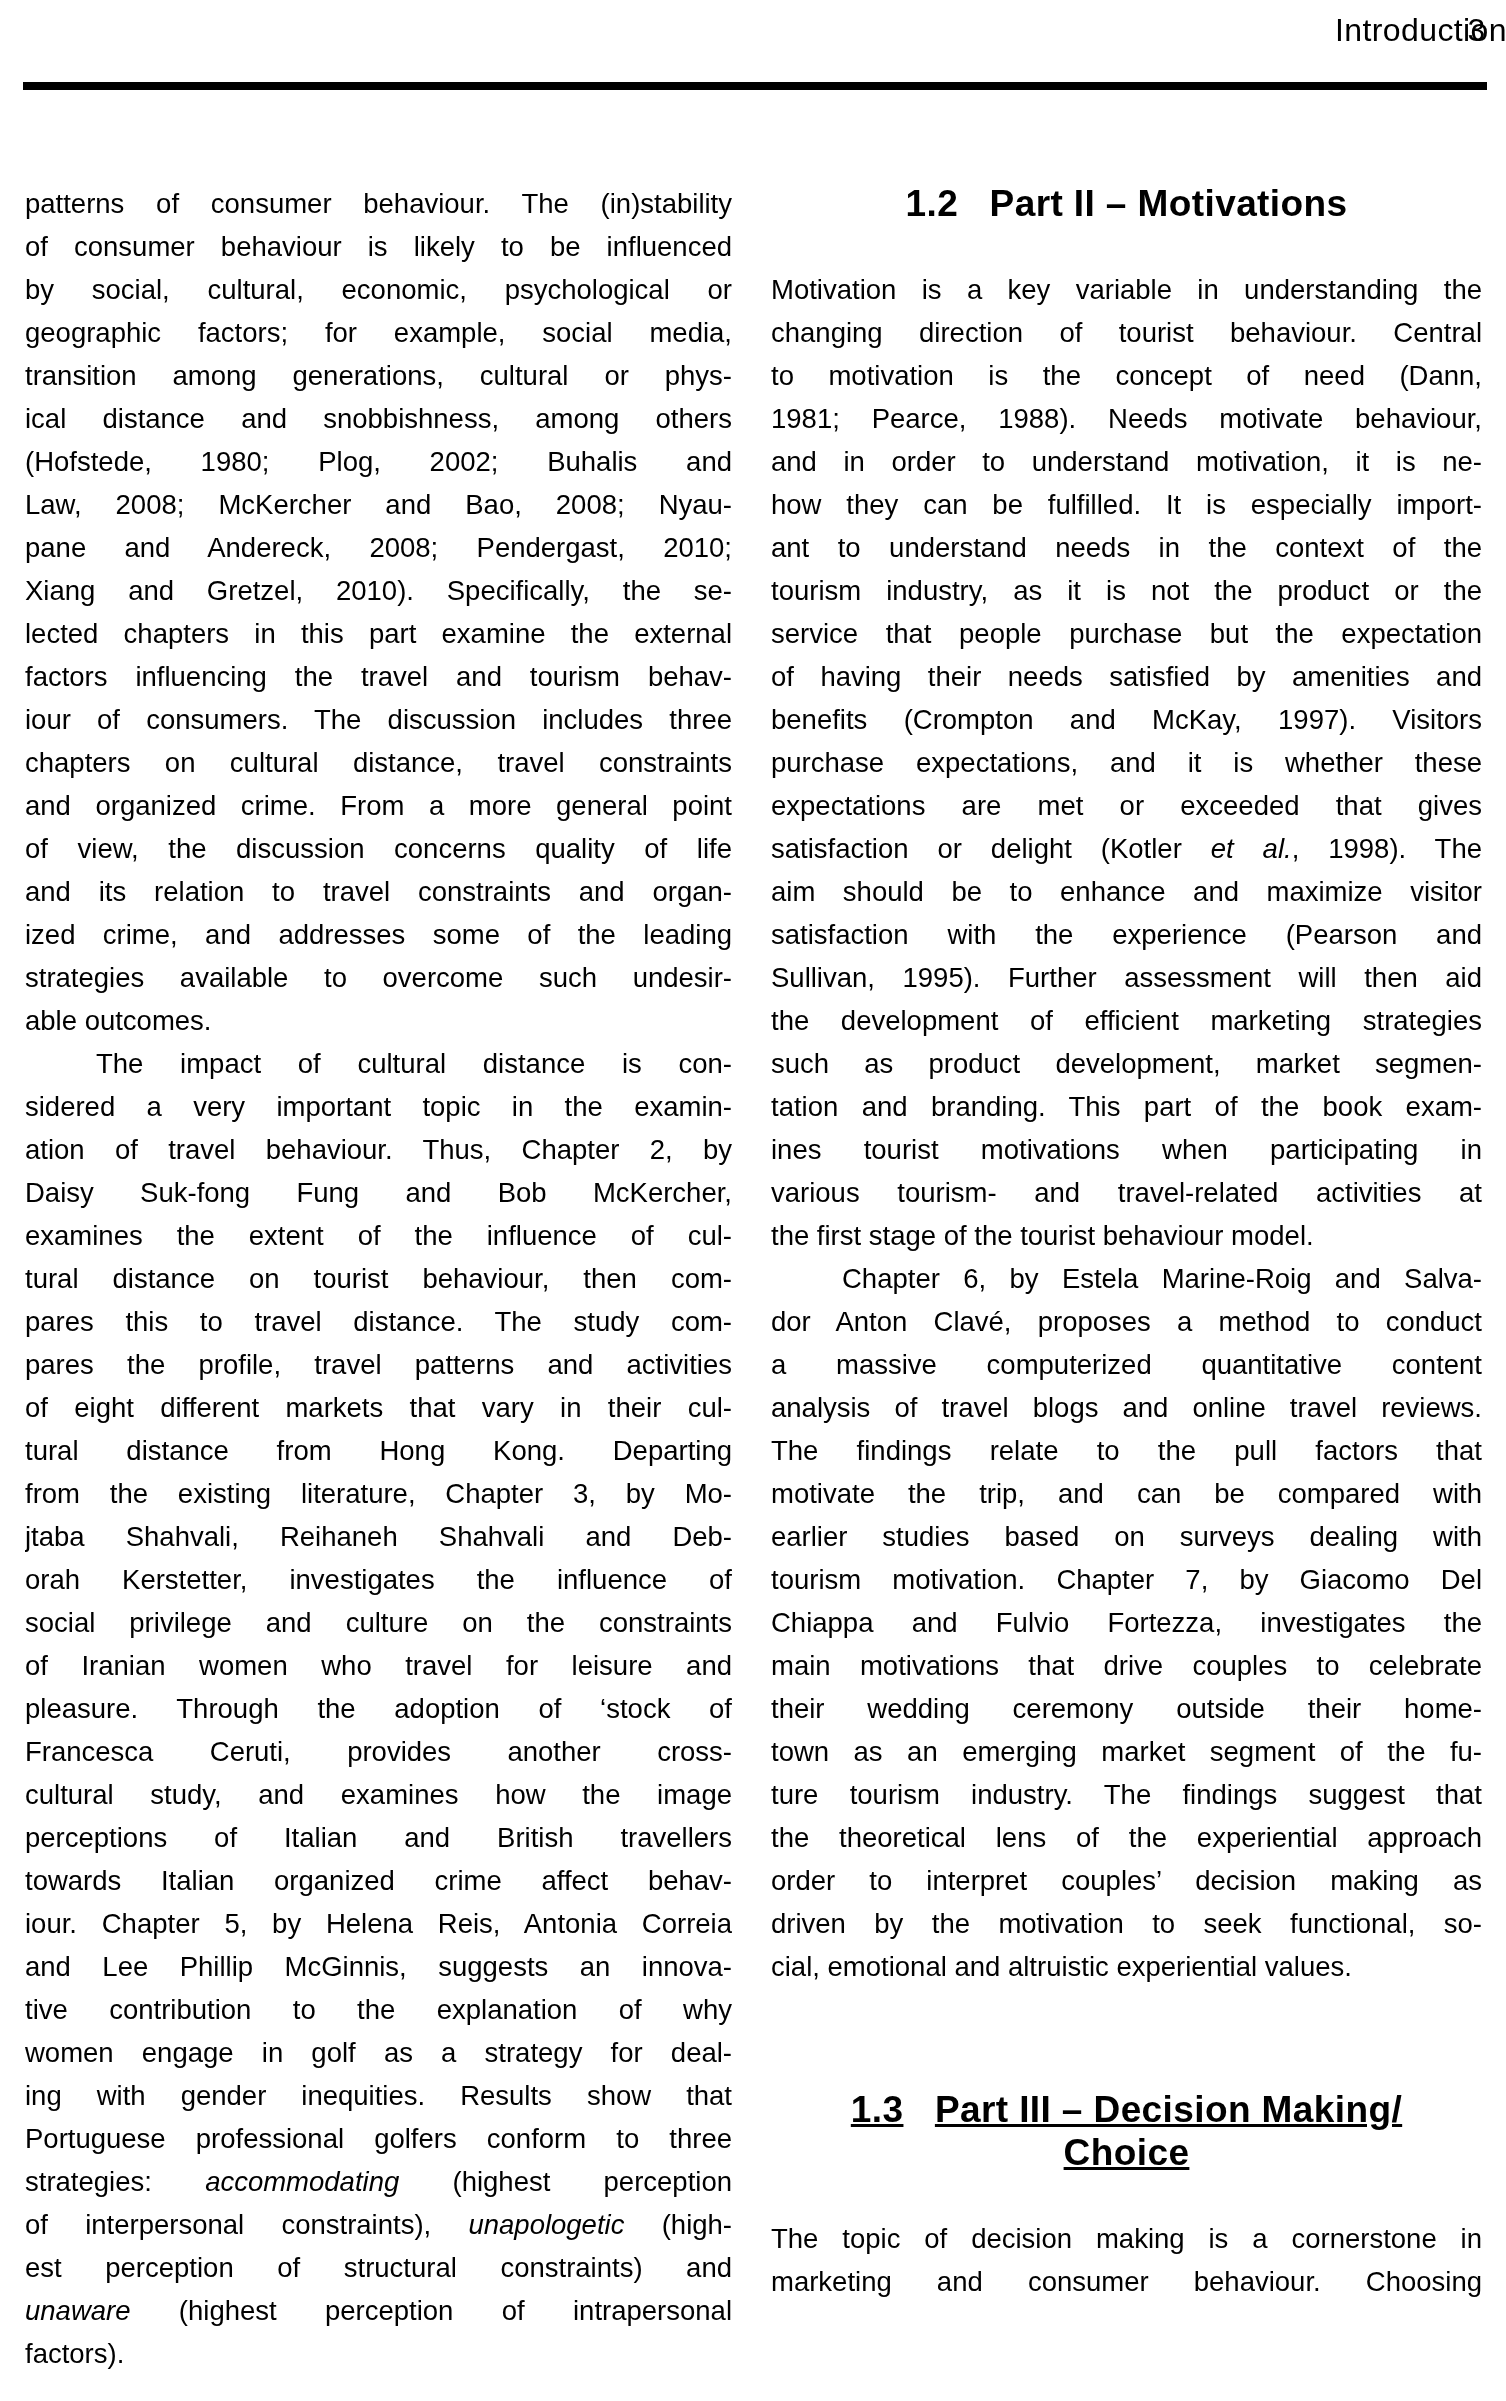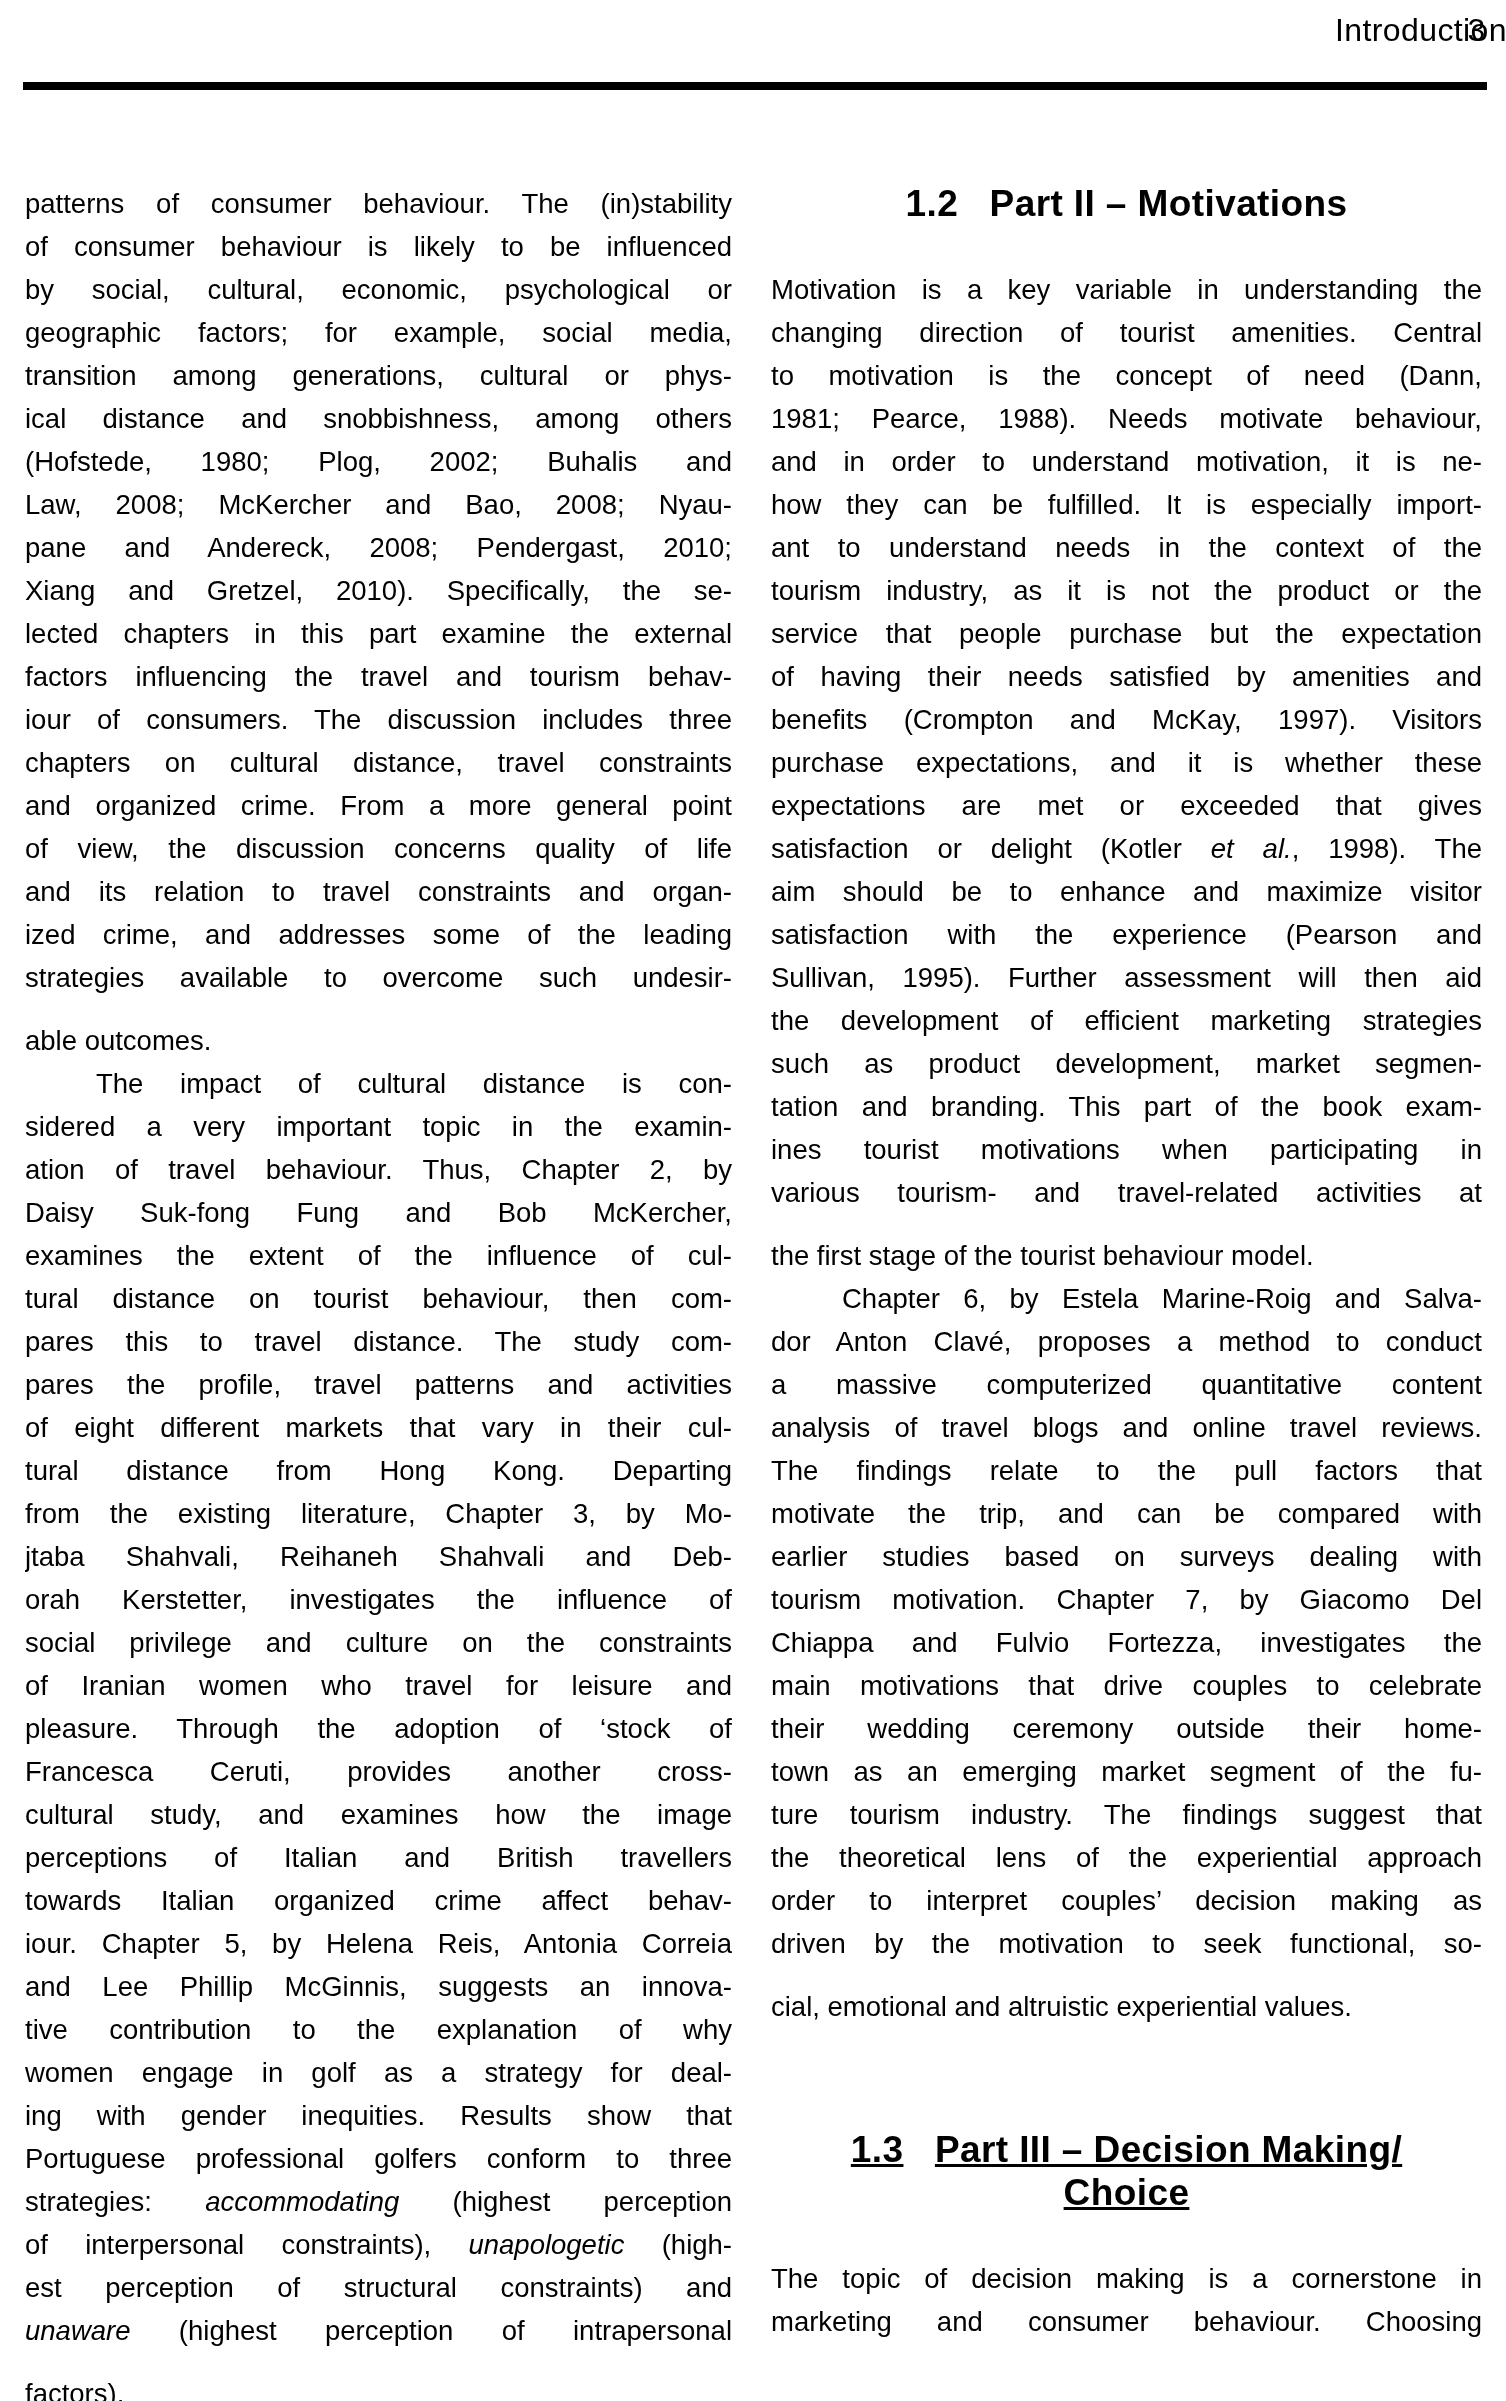--- a/index.html
+++ b/index.html
@@ -53,21 +53,21 @@
   .ln {
     font-size: 27.5px;
     line-height: 43px;
     height: 43px;
     text-align: justify;
     text-align-last: justify;
     white-space: normal;
     overflow: hidden;
   }
   .ln.indent { text-indent: 71px; }
-  .ln.end { text-align-last: left; margin-top: 20px; }
+  .ln.end { text-align-last: left; }
   .sec-heading {
     font-weight: bold;
     font-size: 37px;
     line-height: 43px;
     text-align: center;
     letter-spacing: 0.4px;
   }
   .sec-heading .sec-num { margin-right: 0.85em; }
   .heading-12 { height: 86px; }
   .heading-13 {
@@ -138,21 +138,21 @@
     <div class="ln"><i>unaware</i><span> (highest perception of intrapersonal</span></div>
     <div class="ln end"><span>factors).</span></div>
   </div>
 
 <div class="col col-right">
   <div class="sec-heading heading-12">
     <span class="sec-num">1.2</span><span>Part II – Motivations</span>
   </div>
   <div id="col-right-motivations">
       <div class="ln"><span>Motivation is a key variable in understanding the</span></div>
-      <div class="ln"><span>changing direction of tourist amenities. Central</span></div>
+      <div class="ln"><span>changing direction of tourist behaviour. Central</span></div>
       <div class="ln"><span>to motivation is the concept of need (Dann,</span></div>
       <div class="ln"><span>1981; Pearce, 1988). Needs motivate behaviour,</span></div>
       <div class="ln"><span>and in order to understand motivation, it is ne-</span></div>
       <div class="ln"><span>how they can be fulfilled. It is especially import-</span></div>
       <div class="ln"><span>ant to understand needs in the context of the</span></div>
       <div class="ln"><span>tourism industry, as it is not the product or the</span></div>
       <div class="ln"><span>service that people purchase but the expectation</span></div>
       <div class="ln"><span>of having their needs satisfied by amenities and</span></div>
       <div class="ln"><span>benefits (Crompton and McKay, 1997). Visitors</span></div>
       <div class="ln"><span>purchase expectations, and it is whether these</span></div>

